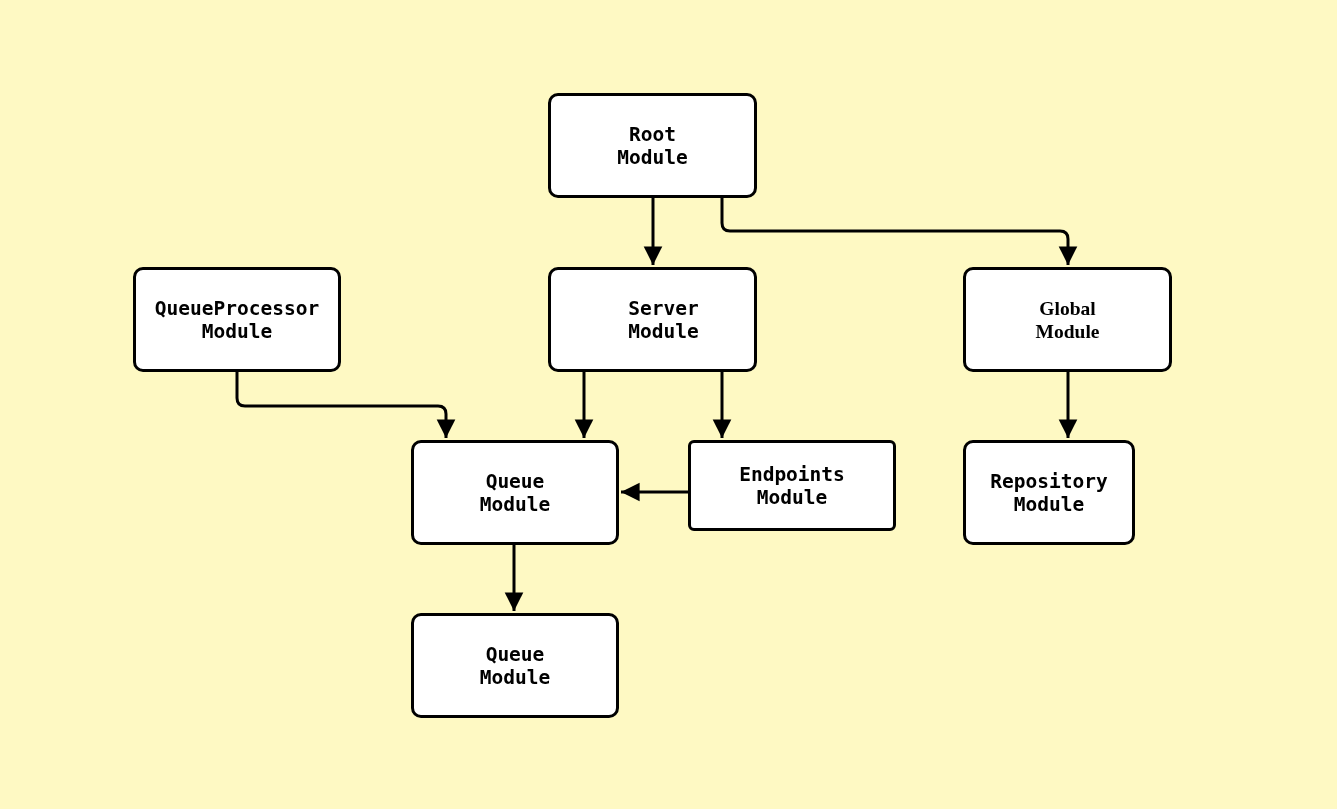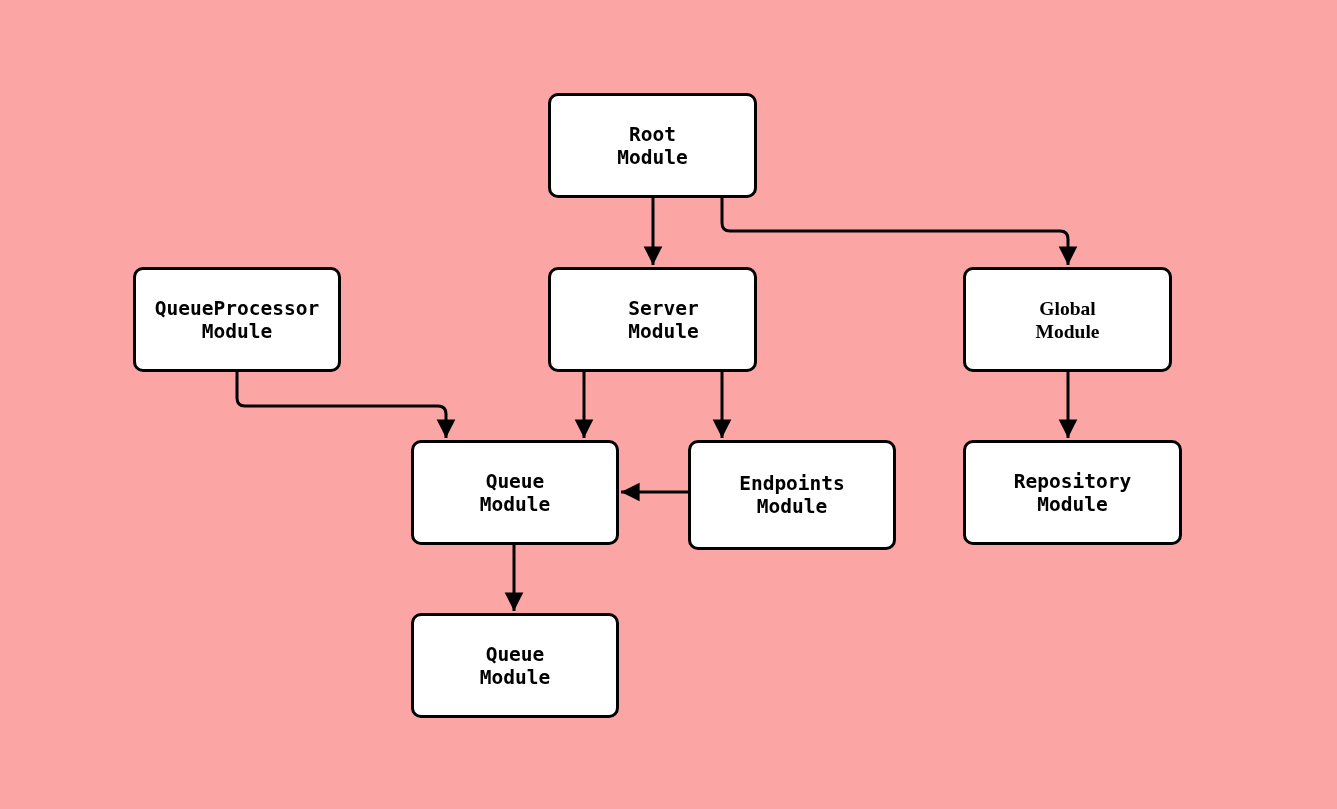--- a/index.html
+++ b/index.html
@@ -4,21 +4,21 @@
 <style>
   html, body {
     margin: 0;
     padding: 0;
     background: #ffffff;
   }
   .canvas {
     position: relative;
     width: 1337px;
     height: 809px;
-    background: #fca5a5;
+    background: #fef9c3;
     overflow: hidden;
     font-family: "DejaVu Sans Mono", "Liberation Mono", monospace;
   }
   .edges {
     position: absolute;
     left: 0;
     top: 0;
     width: 1337px;
     height: 809px;
   }
@@ -84,26 +84,26 @@
   <div class="node" style="left:963px; top:267px; width:209px; height:105px;font-family:Liberation Serif, serif;">
     <span class="line">Global</span>
     <span class="line">Module</span>
   </div>
 
   <div class="node" style="left:411px; top:440px; width:208px; height:105px;">
     <span class="line">Queue</span>
     <span class="line">Module</span>
   </div>
 
-  <div class="node" style="left:688px; top:440px; width:208px; height:110px;">
+  <div class="node" style="left:688px; top:440px; width:208px; height:91px;border-radius:6px;">
     <span class="line">Endpoints</span>
     <span class="line">Module</span>
   </div>
 
-  <div class="node" style="left:963px; top:440px; width:219px; height:105px;">
+  <div class="node" style="left:963px; top:440px; width:172px; height:105px;">
     <span class="line">Repository</span>
     <span class="line">Module</span>
   </div>
 
   <div class="node" style="left:411px; top:613px; width:208px; height:105px;">
     <span class="line">Queue</span>
     <span class="line">Module</span>
   </div>
 
 </div>

